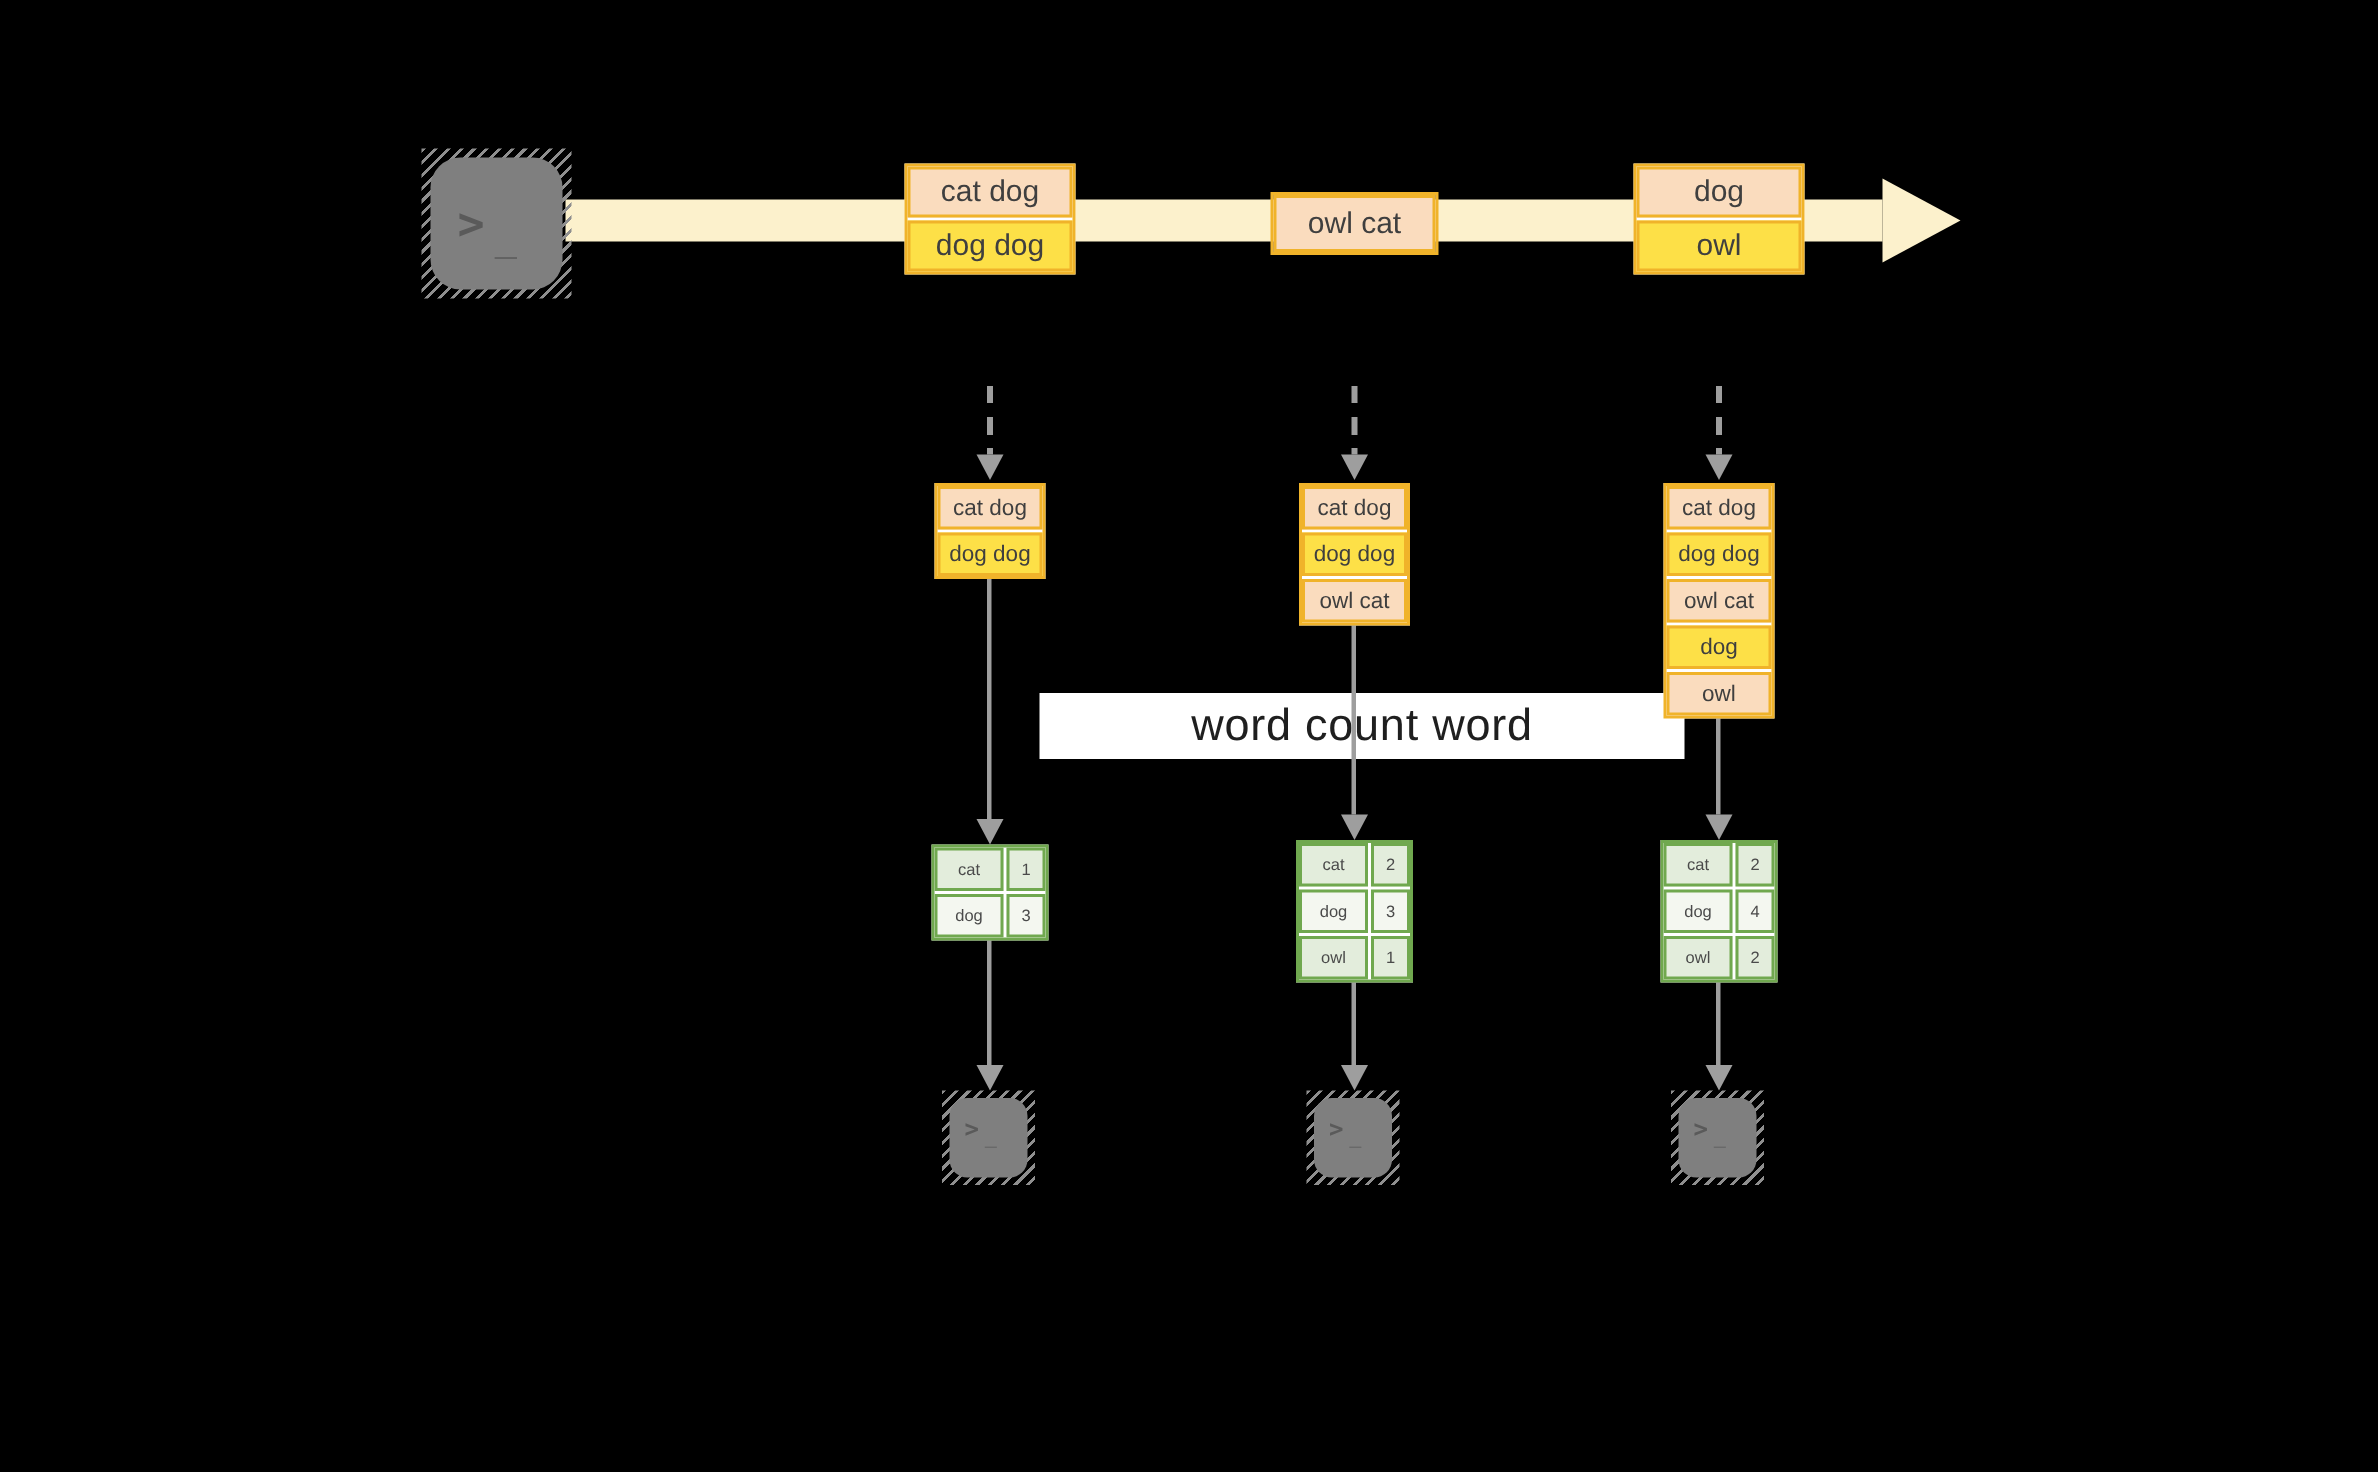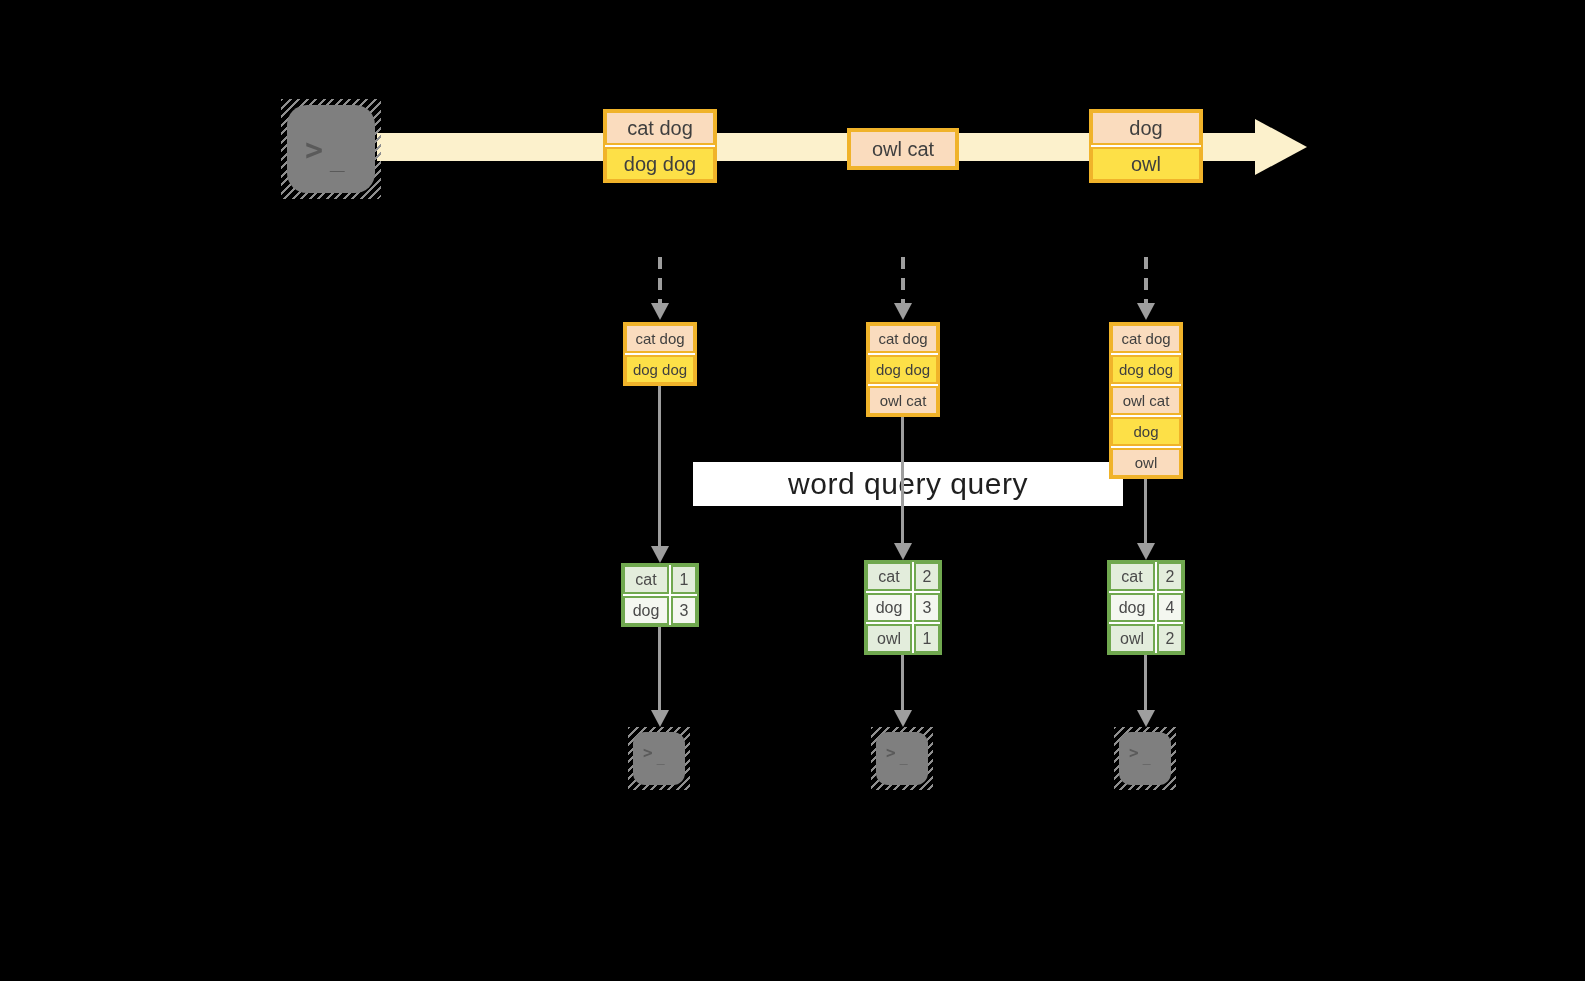--- a/index.html
+++ b/index.html
@@ -20,21 +20,21 @@
         color:#3f3f3f; box-sizing:border-box;}
   .ocell.dark{background:#FADCBE;}
   .ocell.light{background:#fde047;}
   .stream-cell{height:34px; width:110px; font-size:20px;}
   .owlcat-cell{height:38px; width:108px; font-size:20px;}
   .state-cell{height:29px; width:70px; font-size:15px;}
   
   .gtable{position:absolute; background:#fff; border:2px solid #70A84F;
         display:grid; grid-template-columns:46px 26px; gap:2px; z-index:3; box-sizing:border-box;}
   .gcell{border:2px solid #70A84F; height:29px; display:flex; align-items:center;
-        justify-content:center; font-size:16px; color:#4a4a4a; box-sizing:border-box;}
+        justify-content:center; font-size:11px; color:#4a4a4a; box-sizing:border-box;}
   .g-dark{background:#E3EDDC;}
   .g-light{background:#F4F7F0;}
   
   .vline{position:absolute; width:3px; background:#9E9E9E; z-index:2;}
   .vdash{position:absolute; width:4px; z-index:2;
         background:repeating-linear-gradient(180deg,#9E9E9E 0 12px, rgba(0,0,0,0) 12px 21px);}
   .ahead{position:absolute; width:0; height:0; z-index:2;
         border-left:9px solid transparent; border-right:9px solid transparent;
         border-top:17px solid #9E9E9E;}
   
@@ -99,21 +99,21 @@
   </div>
   <div class="obox" style="left:1109px; top:322px;">
     <div class="ocell dark state-cell">cat dog</div>
     <div class="ocell light state-cell">dog dog</div>
     <div class="ocell dark state-cell">owl cat</div>
     <div class="ocell light state-cell">dog</div>
     <div class="ocell dark state-cell">owl</div>
   </div>
 
   <div class="banner">
-    <span>word query query</span>
+    <span>word count word</span>
   </div>
 
   <div class="vline" style="left:658px; top:386px; height:160px;"></div>
   <div class="ahead" style="left:651px; top:546px;"></div>
   <div class="vline" style="left:901px; top:417px; height:126px;"></div>
   <div class="ahead" style="left:894px; top:543px;"></div>
   <div class="vline" style="left:1144px; top:479px; height:64px;"></div>
   <div class="ahead" style="left:1137px; top:543px;"></div>
 
   <div class="gtable" style="left:621px; top:563px;">

